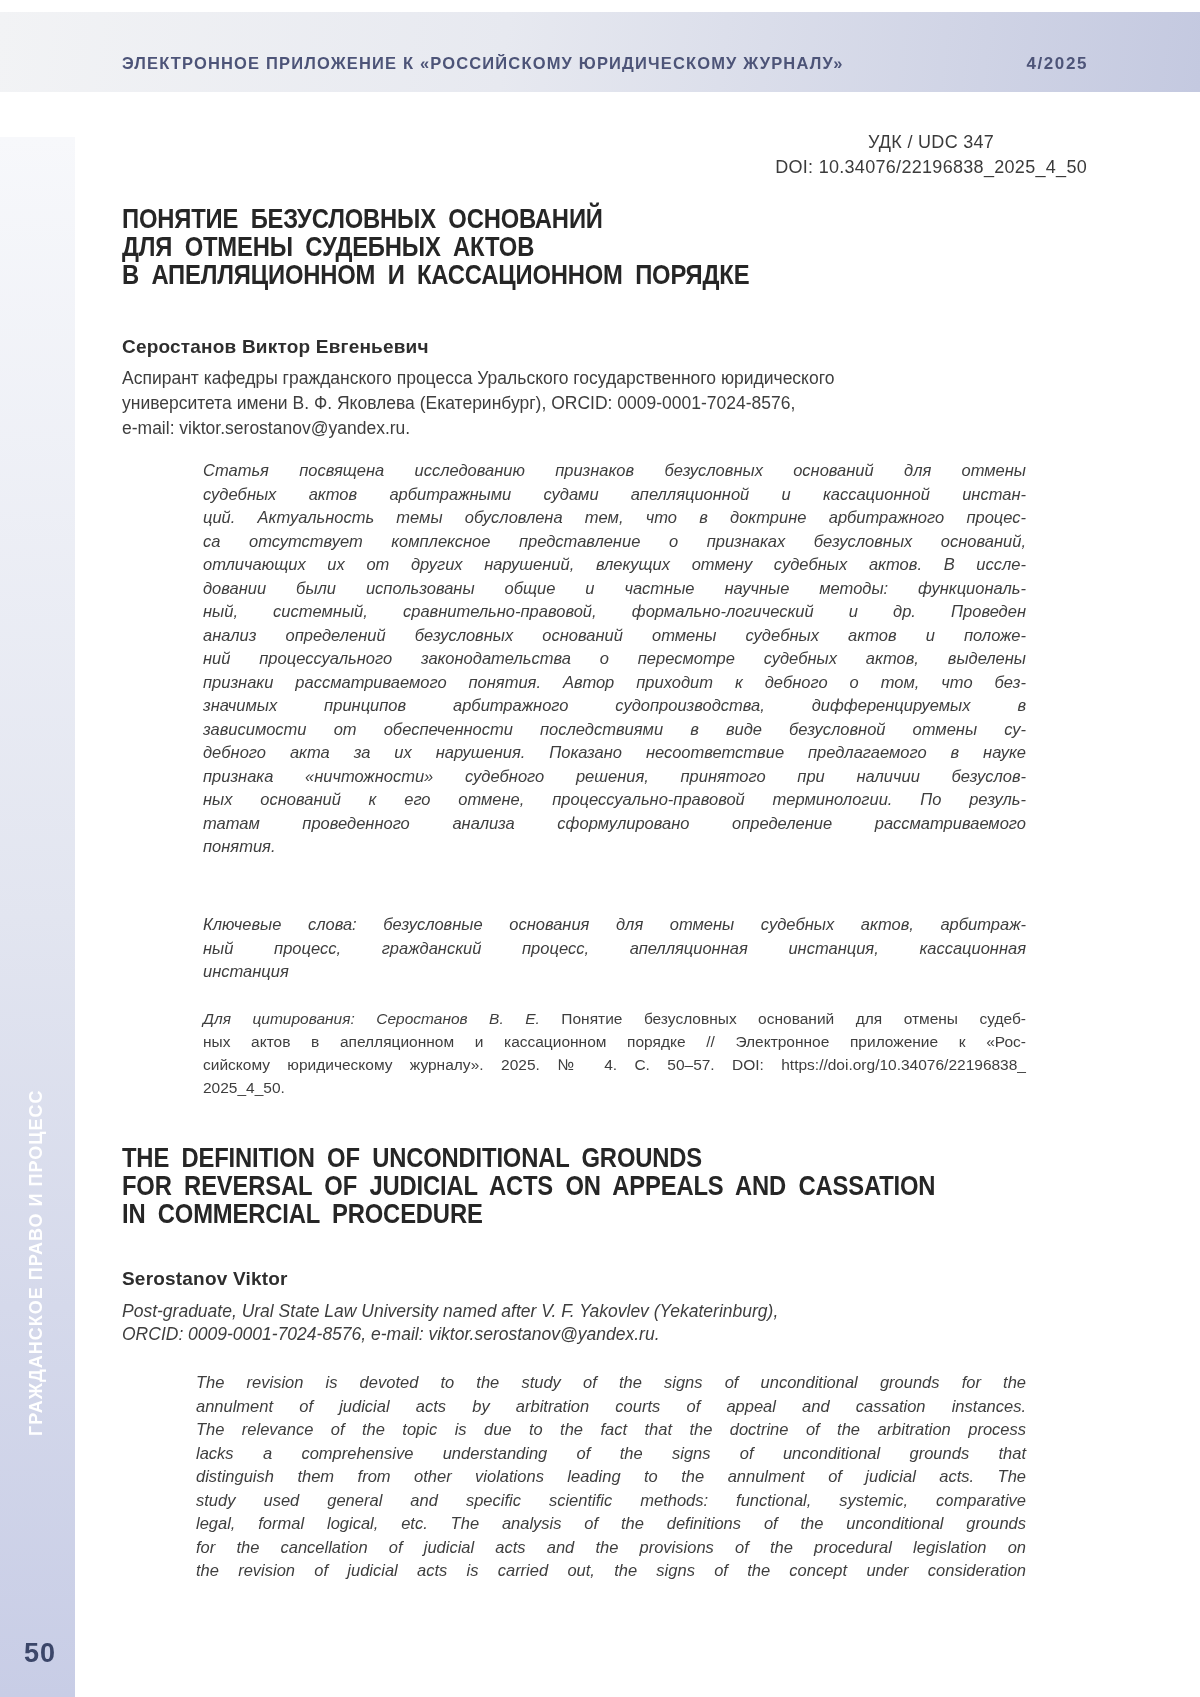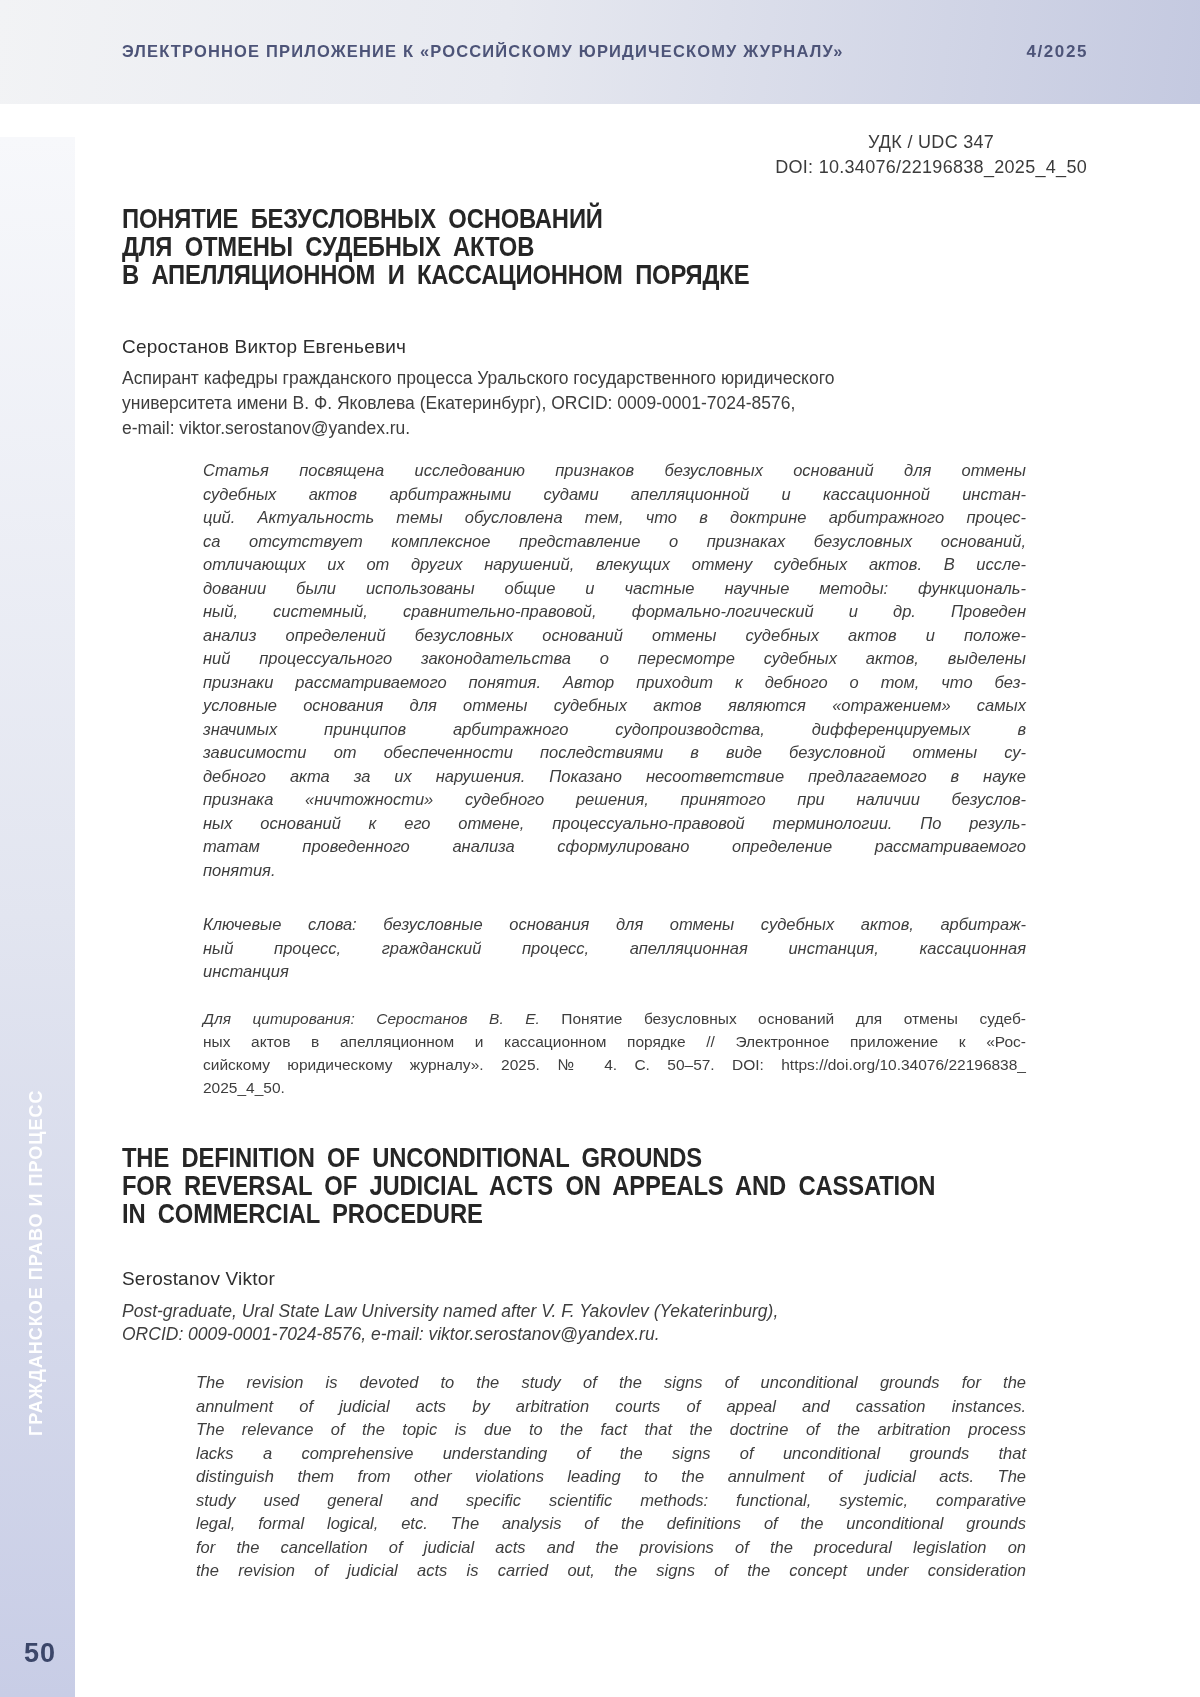--- a/index.html
+++ b/index.html
@@ -19,22 +19,22 @@
     width: 1200px;
     height: 1697px;
     background: #ffffff;
     overflow: hidden;
     font-family: "Liberation Sans", sans-serif;
     color: var(--body-text);
   }
 
   
   .header-band {
-    position: absolute; top: 0; left: 0;
-    width: 1200px; height: 104px;
+    position: absolute; top: 12px; left: 0;
+    width: 1200px; height: 80px;
     background: linear-gradient(97deg, var(--header-band-start) 0%, #e7e9f0 42%, var(--header-band-end) 100%);
     text-decoration: underline;
   }
   .journal-title {
     position: absolute; left: 122px; top: 42px;
     font-weight: bold; font-size: 17px; letter-spacing: 1.2px;
     color: var(--header-text); white-space: nowrap;
     transform: scaleX(0.97); transform-origin: 0 50%;
   }
   .issue {
@@ -76,21 +76,21 @@
     word-spacing: 7px; letter-spacing: -0.2px;
     white-space: nowrap;
     transform: scaleX(0.85); transform-origin: 0 0;
   }
   .title-ru { top: 205px; }
   .title-en { top: 1144px; }
 
   
   .author-name {
     position: absolute; left: 122px;
-    font-weight: normal; font-size: 19px; color: #2e2e2e;
+    font-weight: bold; font-size: 19px; color: #2e2e2e;
     letter-spacing: 0.2px;
   }
   .author-ru { top: 336px; }
   .author-en { top: 1268px; }
   .affiliation {
     position: absolute; left: 122px;
     font-size: 17.5px; line-height: 25px; color: var(--body-text);
   }
   .affil-ru { top: 366px; }
   .affil-en { top: 1300px; font-style: italic; line-height: 22.5px; }
@@ -154,21 +154,20 @@
       <div class="tline">Статья посвящена исследованию признаков безусловных оснований для отмены</div>
       <div class="tline">судебных актов арбитражными судами апелляционной и кассационной инстан-</div>
       <div class="tline">ций. Актуальность темы обусловлена тем, что в доктрине арбитражного процес-</div>
       <div class="tline">са отсутствует комплексное представление о признаках безусловных оснований,</div>
       <div class="tline">отличающих их от других нарушений, влекущих отмену судебных актов. В иссле-</div>
       <div class="tline">довании были использованы общие и частные научные методы: функциональ-</div>
       <div class="tline">ный, системный, сравнительно-правовой, формально-логический и др. Проведен</div>
       <div class="tline">анализ определений безусловных оснований отмены судебных актов и положе-</div>
       <div class="tline">ний процессуального законодательства о пересмотре судебных актов, выделены</div>
       <div class="tline">признаки рассматриваемого понятия. Автор приходит к дебного о том, что без-</div>
-      <div class="tline">условные основания для отмены судебных актов являются «отражением» самых</div>
       <div class="tline">значимых принципов арбитражного судопроизводства, дифференцируемых в</div>
       <div class="tline">зависимости от обеспеченности последствиями в виде безусловной отмены су-</div>
       <div class="tline">дебного акта за их нарушения. Показано несоответствие предлагаемого в науке</div>
       <div class="tline">признака «ничтожности» судебного решения, принятого при наличии безуслов-</div>
       <div class="tline">ных оснований к его отмене, процессуально-правовой терминологии. По резуль-</div>
       <div class="tline">татам проведенного анализа сформулировано определение рассматриваемого</div>
       <div class="tline">понятия.</div>
     </div>
 
   <div class="keywords just">

